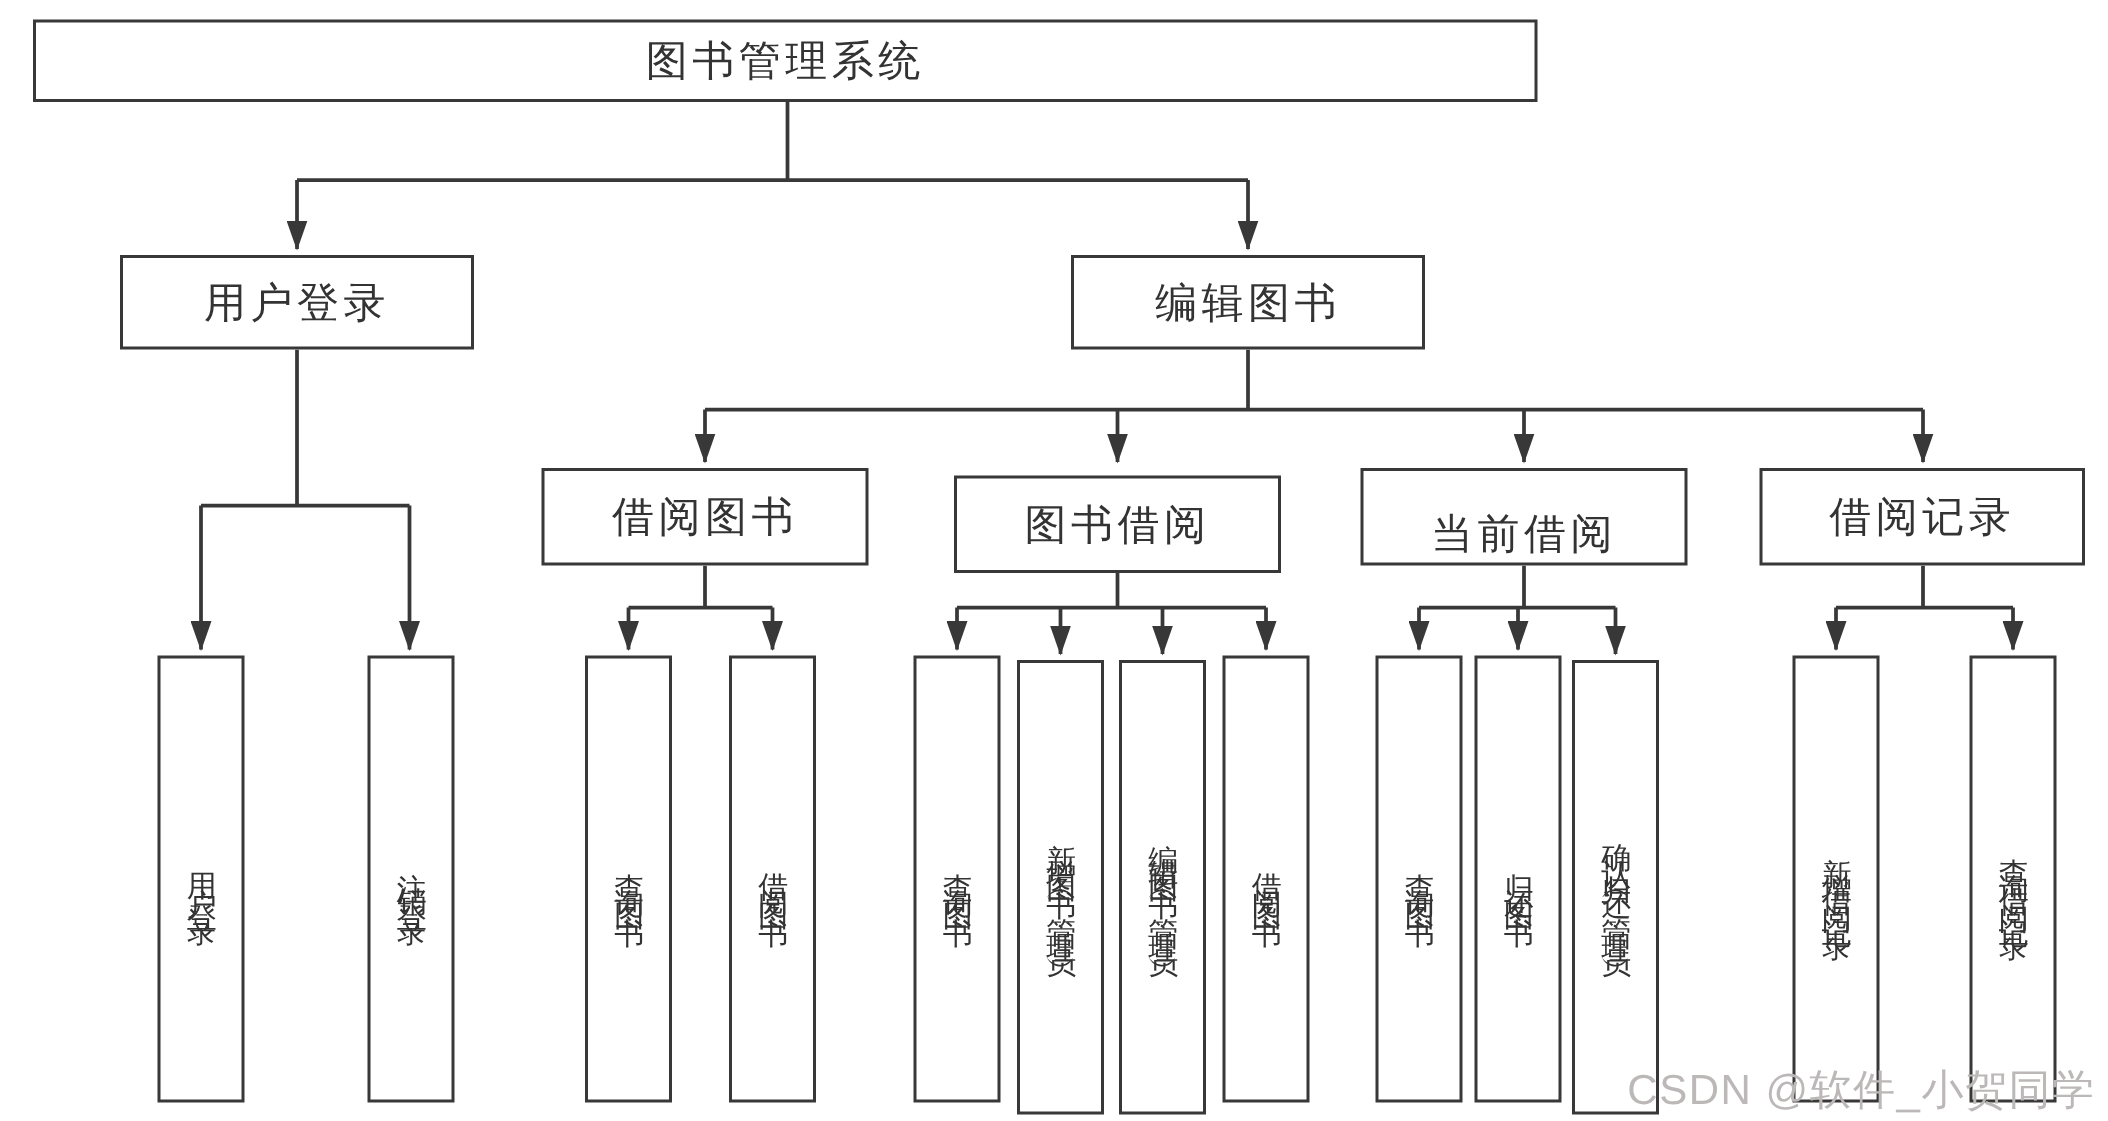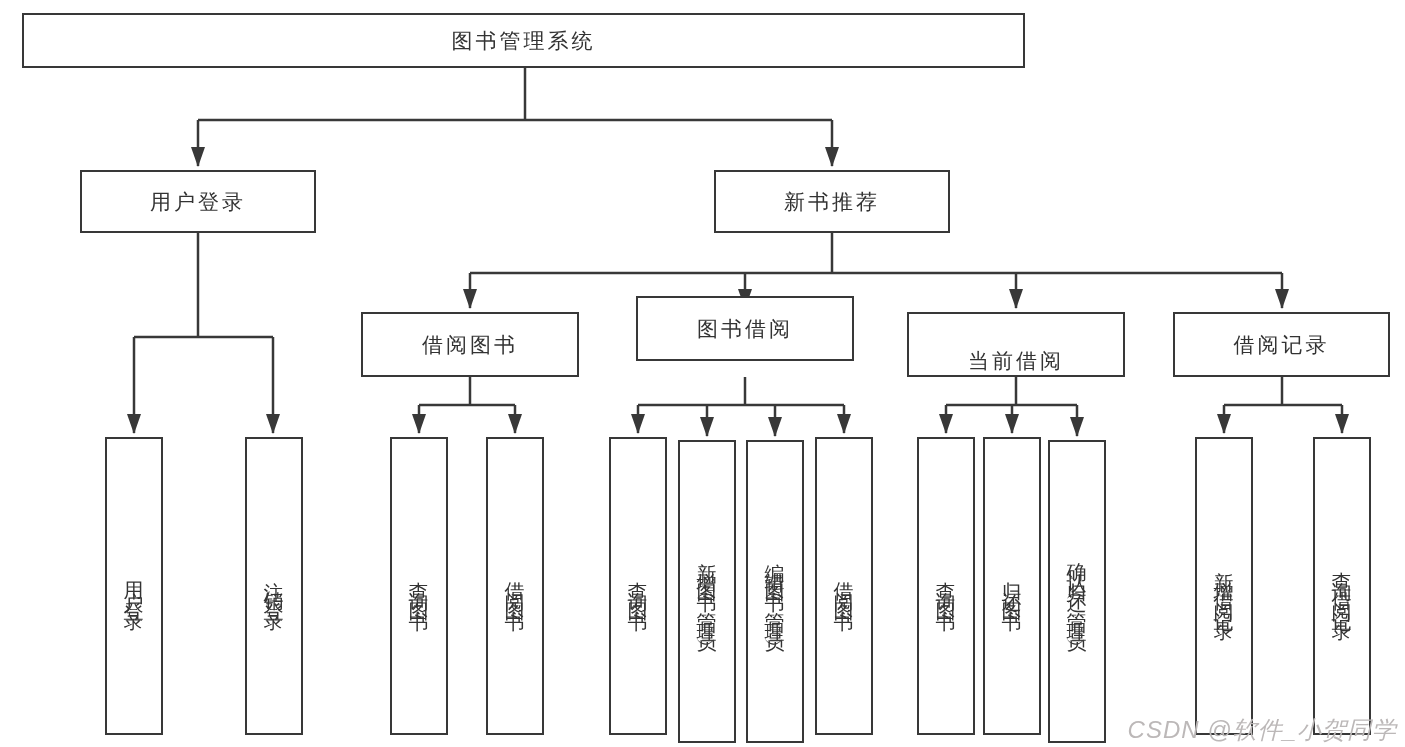--- a/index.html
+++ b/index.html
@@ -27,41 +27,41 @@
     box-sizing: border-box;
     background: #ffffff;
     border: 2.5px solid #383838;
     display: flex;
     align-items: center;
     justify-content: center;
     color: #333333;
     z-index: 1;
   }
   .hnode span {
-    font-size: 21px;
+    font-size: 28px;
     letter-spacing: 3px;
     white-space: nowrap;
     color: #333333;
   }
   .vnode span {
     writing-mode: vertical-rl;
     text-orientation: mixed;
     font-size: 20px;
     line-height: 1;
     letter-spacing: 10px;
     color: #333333;
   }
   
   .n-root            { left: 22px;   top: 13px;  width: 1003px; height: 55px; }
   
   .n-user-login      { left: 80px;   top: 170px; width: 236px;  height: 63px; }
   .n-book-mgmt       { left: 714px;  top: 170px; width: 236px;  height: 63px; }
   
   .n-new-book-rec    { left: 361px;  top: 312px; width: 218px;  height: 65px; }
-  .n-book-borrow     { left: 636px;  top: 296px; width: 218px;  height: 65px; text-align: center; }
+  .n-book-borrow     { left: 636px;  top: 317px; width: 218px;  height: 65px; text-align: center; }
   .n-current-borrow  { left: 907px;  top: 312px; width: 218px;  height: 65px; align-items: flex-end; }
   .n-borrow-record   { left: 1173px; top: 312px; width: 217px;  height: 65px; }
   
   .leaf              { width: 58px; top: 437px; height: 298px; }
   .leaf-tall         { width: 58px; top: 440px; height: 303px; }
   .n-ul-login        { left: 105px;  }
   .n-ul-logout       { left: 245px;  }
   .n-nbr-query       { left: 390px;  }
   .n-nbr-borrow      { left: 486px;  }
   .n-bb-query        { left: 609px;  }
@@ -71,26 +71,25 @@
   .n-cb-query        { left: 917px;  }
   .n-cb-return       { left: 983px;  }
   .n-cb-confirm      { left: 1048px; }
   .n-br-add          { left: 1195px; }
   .n-br-query        { left: 1313px; }
 
   .watermark {
     position: absolute;
     right: 8px;
     bottom: 1px;
-    font-size: 24px;
+    font-size: 28px;
     letter-spacing: 1px;
     color: #bcb8b8;
     z-index: 3;
     white-space: nowrap;
-    font-style: italic;
   }
 </style>
 </head>
 <body>
 
 <div class="stage">
 
   <svg class="connectors" viewBox="0 0 1405 747" xmlns="http://www.w3.org/2000/svg">
     <defs>
       <marker id="arrow" markerUnits="userSpaceOnUse" markerWidth="20" markerHeight="14" viewBox="0 0 20 14" refX="19" refY="7" orient="auto">
@@ -142,21 +141,21 @@
   </svg>
 
   <div class="node hnode n-root">
     <span>图书管理系统</span>
   </div>
 
   <div class="node hnode n-user-login">
     <span>用户登录</span>
   </div>
   <div class="node hnode n-book-mgmt">
-    <span>新书推荐</span>
+    <span>编辑图书</span>
   </div>
 
   <div class="node hnode n-new-book-rec">
     <span>借阅图书</span>
   </div>
   <div class="node hnode n-book-borrow">
     <span>图书借阅</span>
   </div>
   <div class="node hnode n-current-borrow">
     <span>当前借阅</span>

